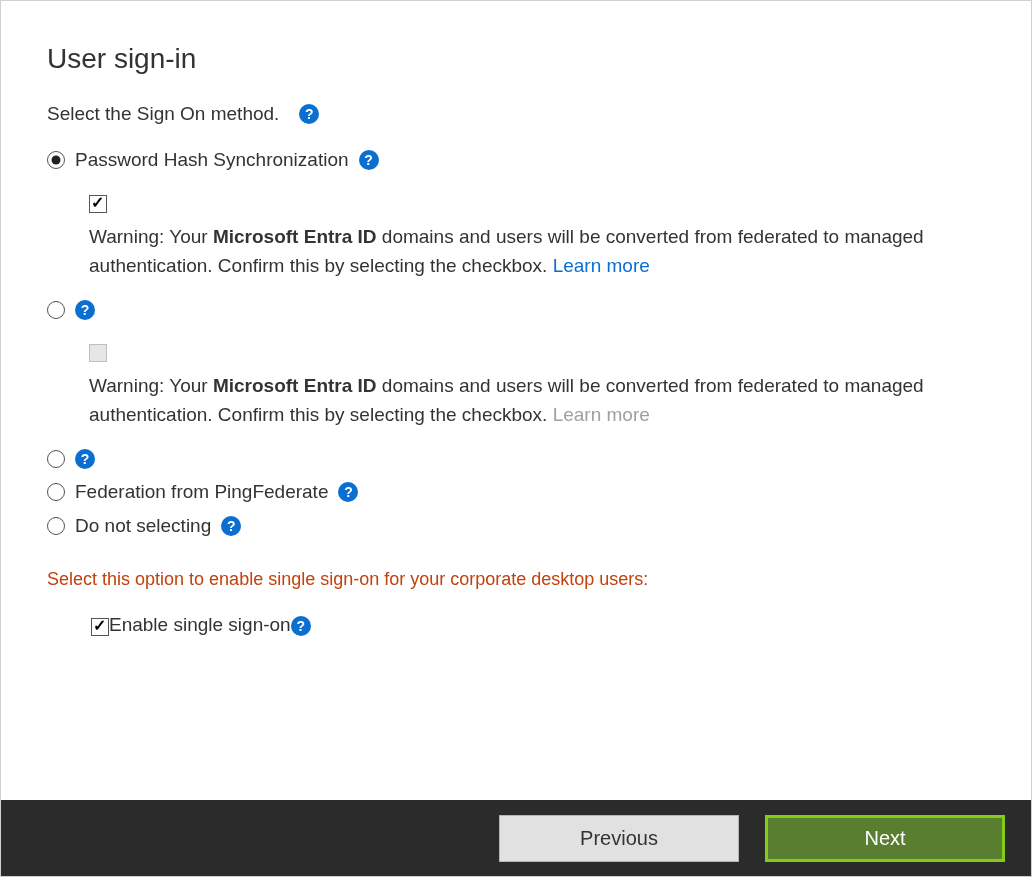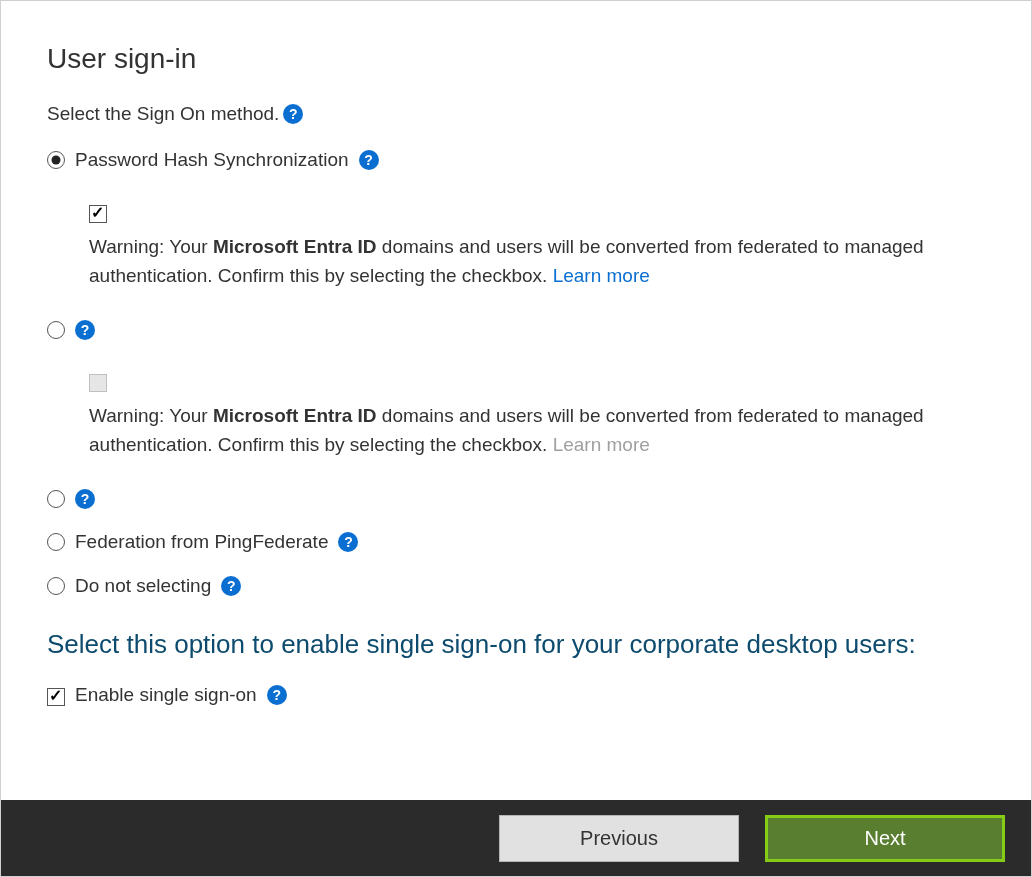--- a/index.html
+++ b/index.html
@@ -28,42 +28,42 @@
       color: #333333;
       margin-bottom: 28px;
       letter-spacing: 0px;
     }
     .intro {
       font-size: 19px;
       color: #333333;
       margin-bottom: 24px;
       display: flex;
       align-items: center;
-      gap: 4px;
+      gap: 20px;
     }
     .help-icon {
       display: inline-flex;
       align-items: center;
       justify-content: center;
       width: 20px;
       height: 20px;
       border-radius: 50%;
       background: #0a6fd0;
       color: #ffffff;
       font-weight: bold;
       font-size: 14px;
       cursor: pointer;
       flex-shrink: 0;
       font-family: Arial, sans-serif;
       line-height: 1;
     }
     .radio-group {
       display: flex;
       flex-direction: column;
-      gap: 22px;
+      gap: 12px;
       margin-bottom: 32px;
     }
     .radio-row {
       display: flex;
       align-items: center;
       gap: 10px;
       font-size: 19px;
       color: #333333;
     }
     .radio {
@@ -133,29 +133,29 @@
       cursor: pointer;
     }
     .learn-more.disabled {
       color: #a0a0a0;
       cursor: default;
     }
     .sso-section {
       margin-top: 10px;
     }
     .sso-intro {
-      font-size: 26px;
-      color: #0c4a6e;
+      font-size: 18px;
+      color: #c2410c;
       margin-bottom: 24px;
     }
     .sso-row {
       display: flex;
-      align-items: center;
-      gap: 10px;
-      font-size: 19px;
+      align-items: flex-end;
+      font-size: 19px;
+      margin-left: 44px;
     }
     .footer {
       height: 76px;
       background: #2b2b2b;
       display: flex;
       align-items: center;
       justify-content: flex-end;
       padding: 0 26px;
       gap: 26px;
     }

